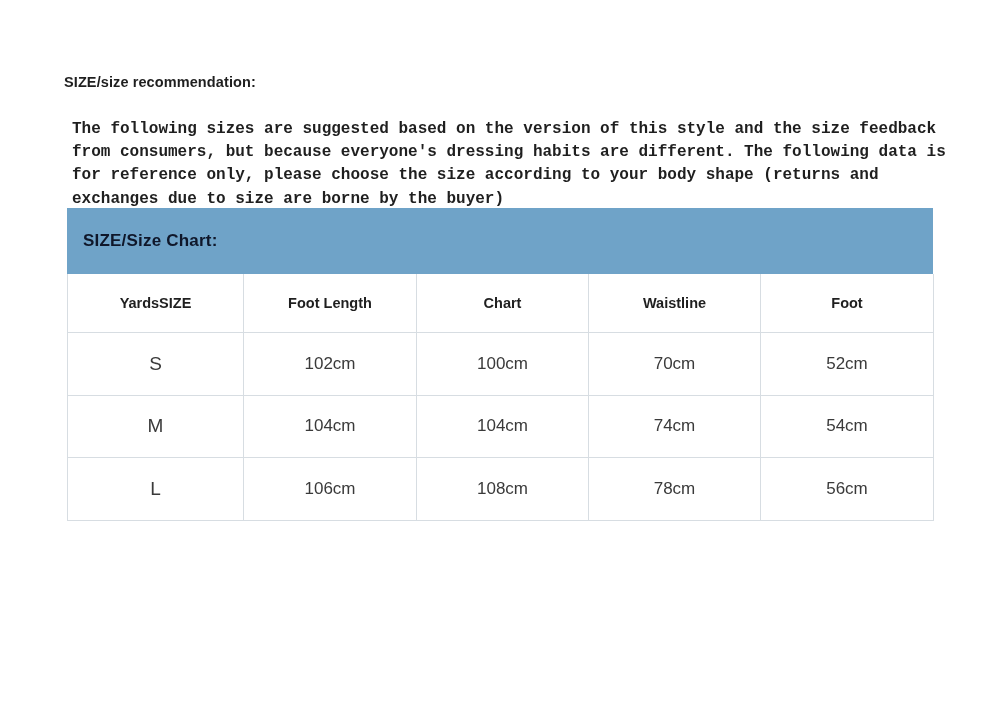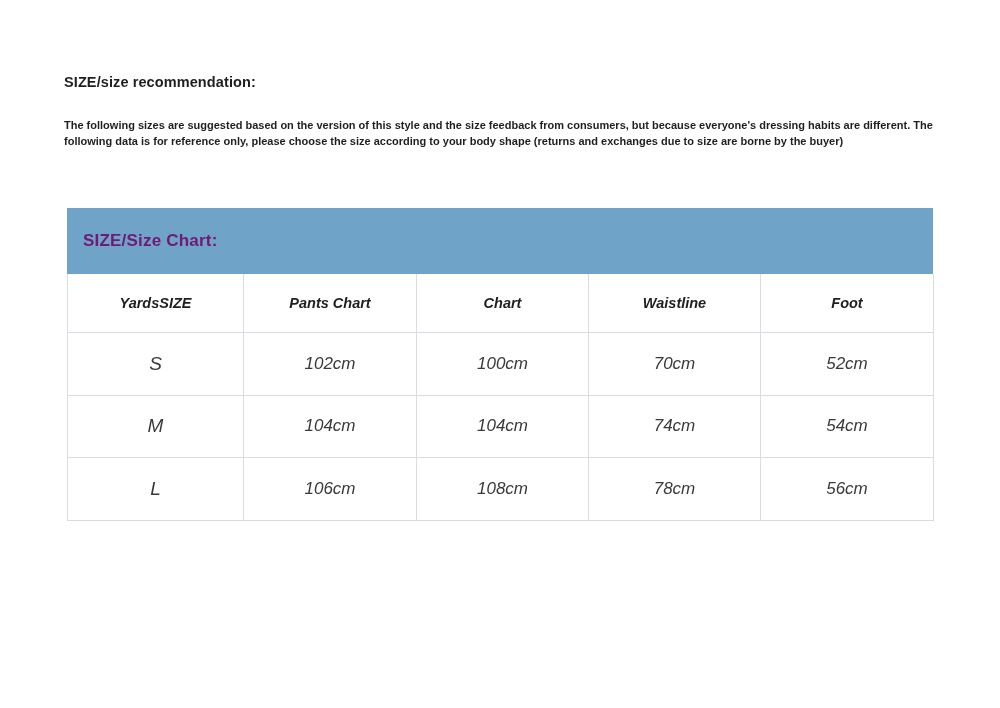--- a/index.html
+++ b/index.html
@@ -31,58 +31,58 @@
     width: 880px;
   }
   .intro-title {
     font-size: 14.5px;
     font-weight: bold;
     color: #1f1f1f;
     letter-spacing: 0.1px;
     margin: 0 0 28px 0;
   }
   .intro-body {
-    font-size: 11px;
+    font-size: 16px;
     font-weight: bold;
     color: #1f1f1f;
     line-height: 1.45;
-    margin: 0;
+    margin: 8px;
     width: 880px;
+    font-family: Liberation Mono, monospace;
   }
   .chart-wrap {
     position: absolute;
     left: 67px;
     top: 208px;
     width: 866px;
   }
   .chart-head {
     background: #6fa3c8;
     height: 66px;
     display: flex;
     align-items: center;
     padding-left: 16px;
     box-sizing: border-box;
   }
   .chart-head-text {
-    color: #701a75;
+    color: #0f172a;
     font-size: 17px;
     font-weight: bold;
     letter-spacing: 0.2px;
   }
   table.size-table {
     border-collapse: collapse;
     width: 866px;
     table-layout: fixed;
   }
   table.size-table td, table.size-table th {
     border: 1px solid #d7dde2;
     text-align: center;
     vertical-align: middle;
     padding: 0;
-    font-style: italic;
   }
   table.size-table thead th {
     height: 58px;
     font-size: 14.5px;
     font-weight: bold;
     color: #1f1f1f;
     border-top: none;
   }
   table.size-table tbody td {
     height: 61.5px;
@@ -118,21 +118,21 @@
       <colgroup>
         <col class="c1">
           <col class="c2">
           <col class="c3">
           <col class="c4">
           <col class="c5">
       </colgroup>
       <thead>
         <tr>
           <th>YardsSIZE</th>
-          <th>Pants Chart</th>
+          <th>Foot Length</th>
           <th>Chart</th>
           <th>Waistline</th>
           <th>Foot</th>
         </tr>
       </thead>
       <tbody>
         <tr>
           <td class="size-label">S</td>
           <td>102cm</td>
           <td>100cm</td>

